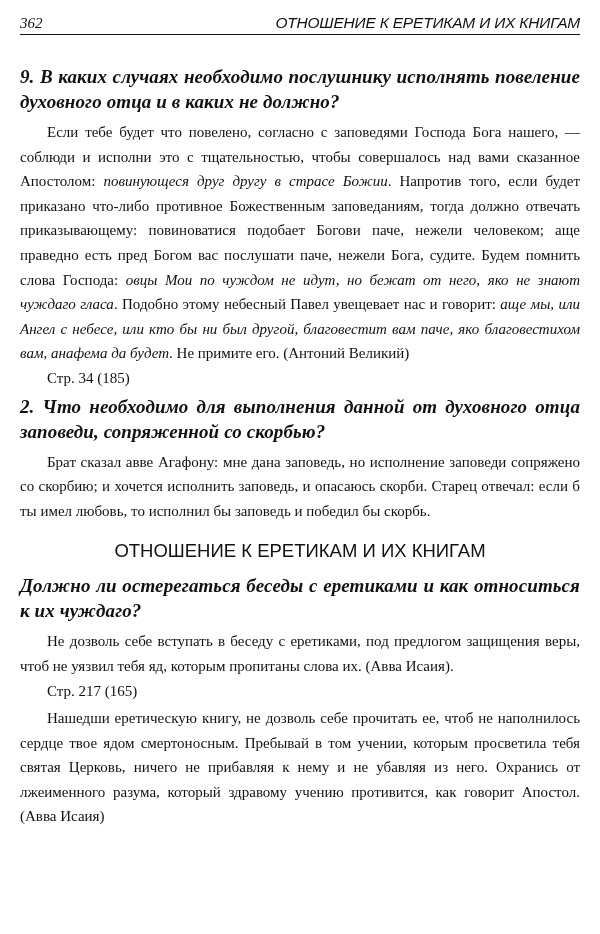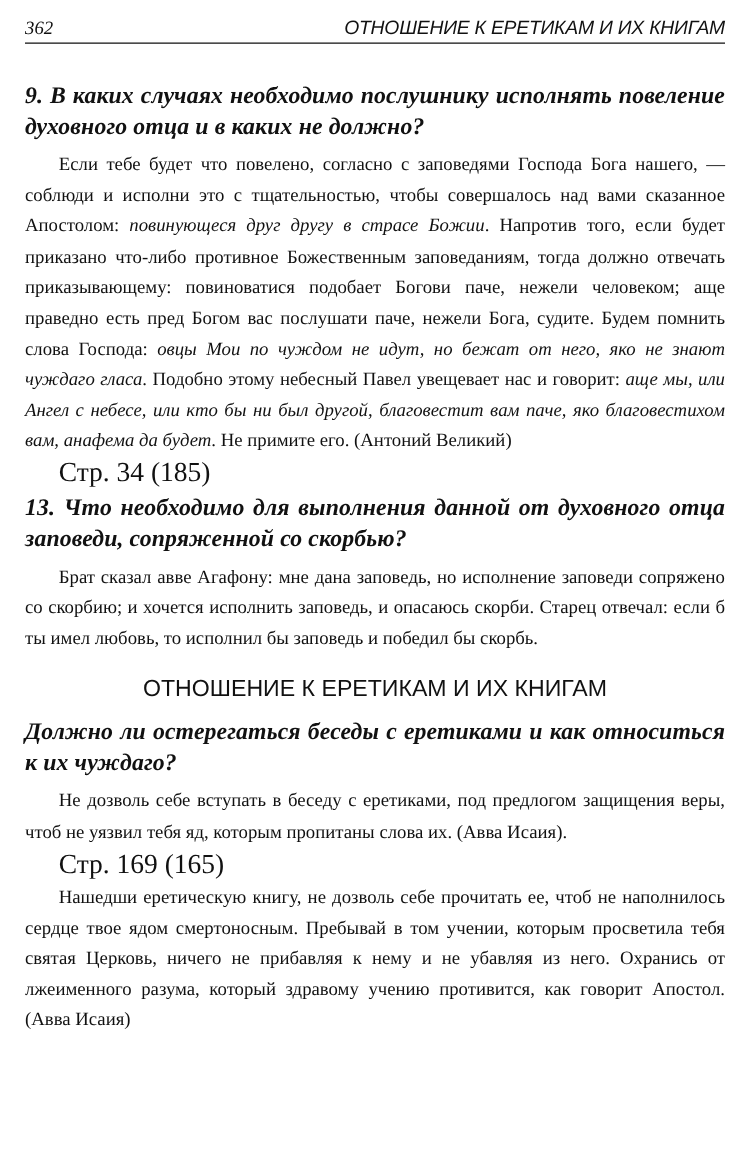--- a/index.html
+++ b/index.html
@@ -8,44 +8,44 @@
     .running-head {
       position: absolute; left: 0; top: 12px; width: 560px; height: 22px;
       border-bottom: 1.5px solid #111;
       font-family: "Liberation Sans", sans-serif; font-size: 15px; font-style: italic;
     }
     .page-num { position: absolute; left: 0; top: 3px; font-family: "Liberation Serif", serif; font-size: 15px; }
     .running-title { position: absolute; right: 0; top: 2px; font-size: 15.5px; letter-spacing: -0.2px; }
     .content { position: absolute; left: 0; top: 64px; width: 560px; font-family: "Liberation Serif", serif; }
     .q { font-style: italic; font-weight: bold; font-size: 19px; line-height: 25px; margin: 0 0 6px 0; text-align: justify; letter-spacing: 0.1px; font-family: Liberation Serif, serif; }
     .p { font-size: 15px; line-height: 24.6px; text-indent: 27px; margin: 0; text-align: justify; }
-    .ref { font-size: 22px; line-height: 24.6px; padding-left: 27px; margin: 0 0 3px 0; }
+    .ref { font-size: 15px; line-height: 24.6px; padding-left: 27px; margin: 0 0 3px 0; }
     .section-title {
       font-family: "Liberation Sans", sans-serif; font-size: 18.5px; text-align: center;
       margin: 16px 0 10px 0; line-height: 24px;
     }
     i { font-style: italic; }
   </style>
 </head>
 <body>
 
 <div class="page">
   <div class="running-head">
     <span class="page-num">362</span>
     <span class="running-title">ОТНОШЕНИЕ К ЕРЕТИКАМ И ИХ КНИГАМ</span>
   </div>
 
   <div class="content">
     <p class="q">9. В каких случаях необходимо послушнику исполнять повеление духовного отца и в каких не должно?</p>
     <p class="p"><span>Если тебе будет что повелено, согласно с заповедями Господа Бога нашего, — соблюди и исполни это с тщательностью, чтобы совершалось над вами сказанное Апостолом: </span><i>повинующеся друг другу в страсе Божии</i><span>. Напротив того, если будет приказано что-либо противное Божественным заповеданиям, тогда должно отвечать приказывающему: повиноватися подобает Богови паче, нежели человеком; аще праведно есть пред Богом вас послушати паче, нежели Бога, судите. Будем помнить слова Господа: </span><i>овцы Мои по чуждом не идут, но бежат от него, яко не знают чуждаго гласа</i><span>. Подобно этому небесный Павел увещевает нас и говорит: </span><i>аще мы, или Ангел с небесе, или кто бы ни был другой, благовестит вам паче, яко благовестихом вам, анафема да будет</i><span>. Не примите его. (Антоний Великий)</span></p>
     <p class="ref">Стр. 34 (185)</p>
 
-    <p class="q">13. Что необходимо для выполнения данной от духовного отца заповеди, сопряженной со скорбью?</p>
+    <p class="q">2. Что необходимо для выполнения данной от духовного отца заповеди, сопряженной со скорбью?</p>
     <p class="p">Брат сказал авве Агафону: мне дана заповедь, но исполнение заповеди сопряжено со скорбию; и хочется исполнить заповедь, и опасаюсь скорби. Старец отвечал: если б ты имел любовь, то исполнил бы заповедь и победил бы скорбь.</p>
 
     <div class="section-title">ОТНОШЕНИЕ К ЕРЕТИКАМ И ИХ КНИГАМ</div>
     <p class="q">Должно ли остерегаться беседы с еретиками и как относиться к их чуждаго?</p>
     <p class="p">Не дозволь себе вступать в беседу с еретиками, под предлогом защищения веры, чтоб не уязвил тебя яд, которым пропитаны слова их. (Авва Исаия).</p>
-    <p class="ref">Стр. 169 (165)</p>
+    <p class="ref">Стр. 217 (165)</p>
     <p class="p">Нашедши еретическую книгу, не дозволь себе прочитать ее, чтоб не наполнилось сердце твое ядом смертоносным. Пребывай в том учении, которым просветила тебя святая Церковь, ничего не прибавляя к нему и не убавляя из него. Охранись от лжеименного разума, который здравому учению противится, как говорит Апостол. (Авва Исаия)</p>
 
   </div>
 </div>
 
 </body></html>

